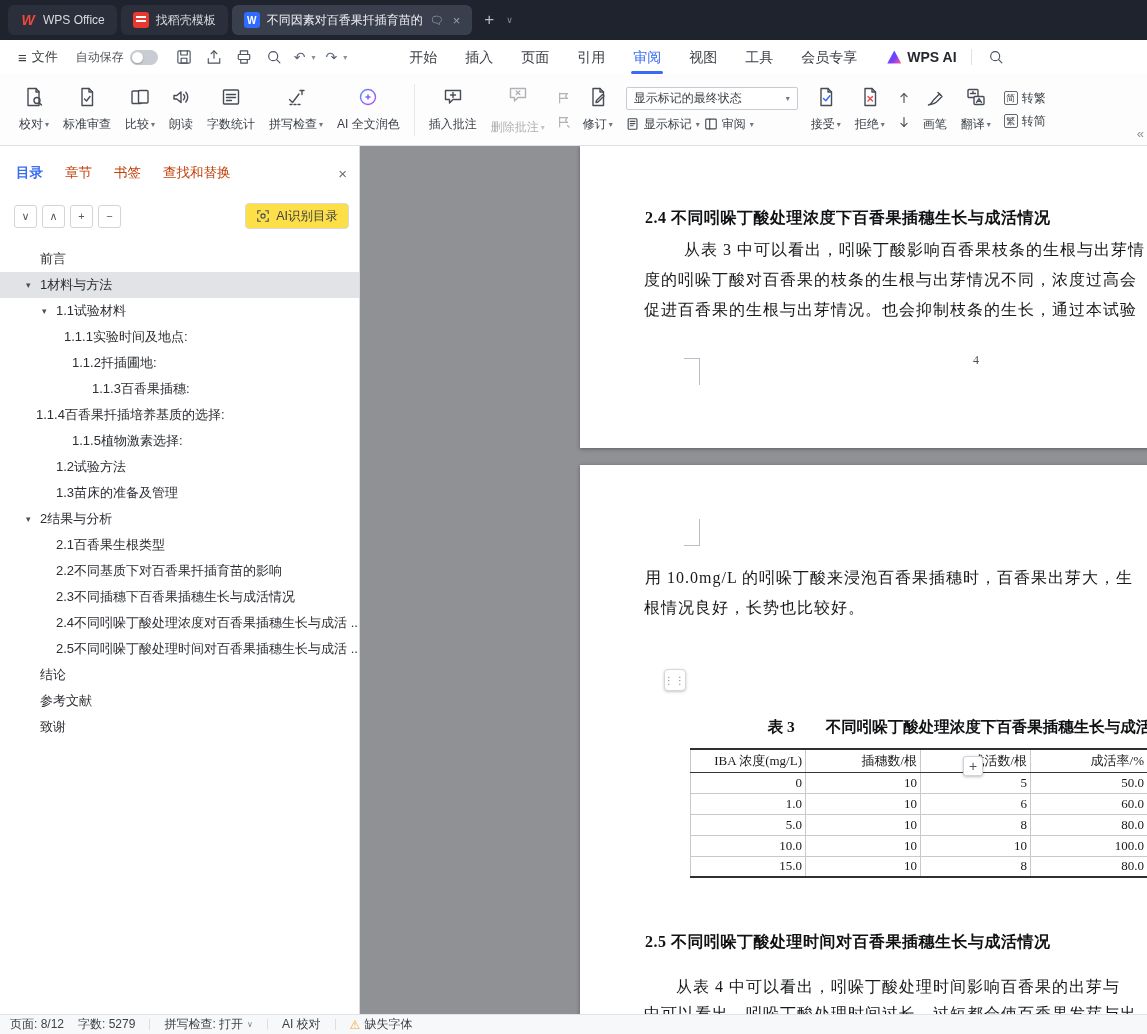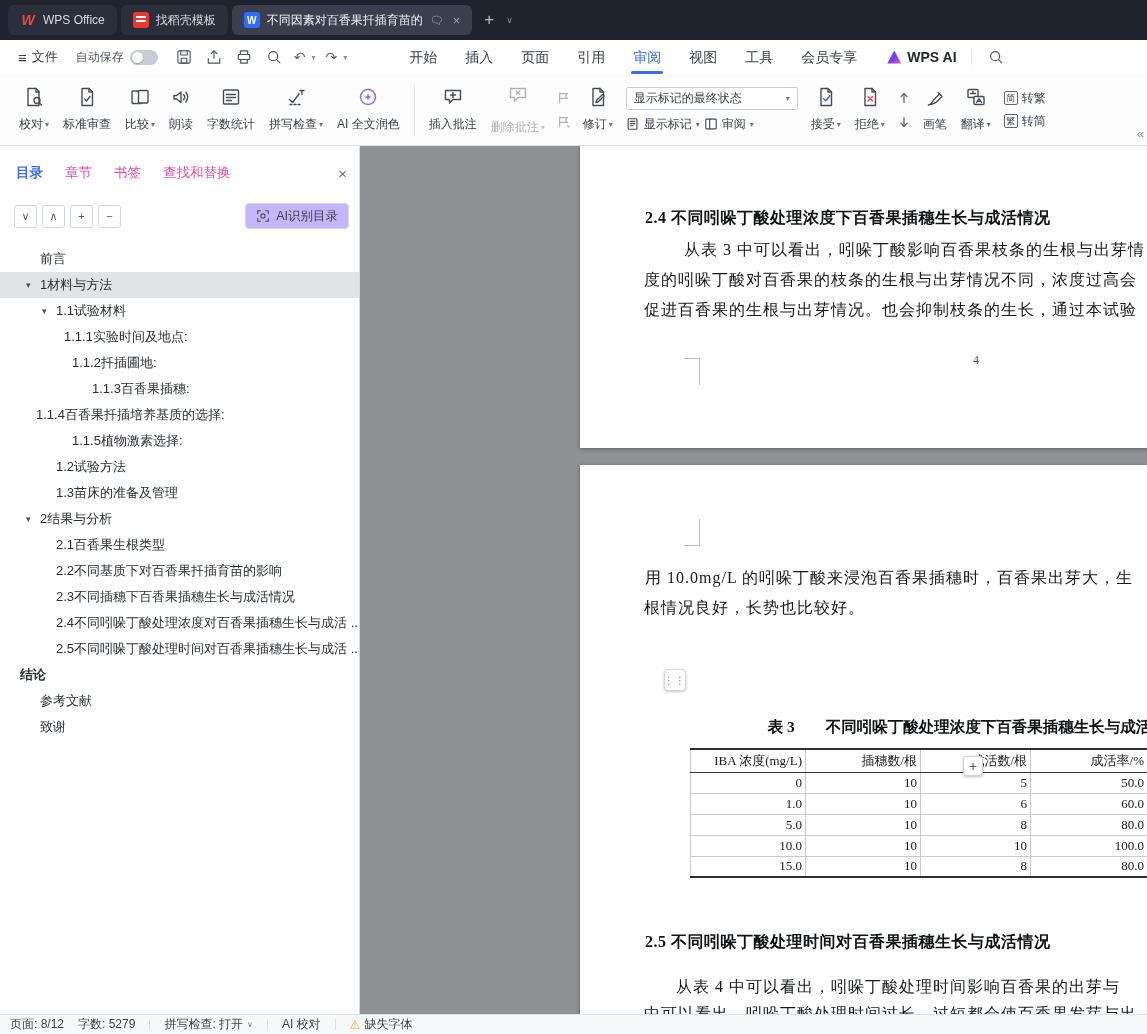--- a/index.html
+++ b/index.html
@@ -56,26 +56,26 @@
   .charbox { width: 14px; height: 14px; border: 1px solid #62676f; border-radius: 2px; font-size: 9px; line-height: 12px; text-align: center; color: #3b4046; display: inline-block; }
   .ribbon-collapse { position: absolute; right: 3px; bottom: 4px; color: #8a8f98; font-size: 13px; }
   svg.ric { width: 22px; height: 22px; stroke: #474c54; fill: none; stroke-width: 1.4; stroke-linecap: round; stroke-linejoin: round; }
   svg.ric14 { width: 14px; height: 14px; stroke: #474c54; fill: none; stroke-width: 1.3; stroke-linecap: round; stroke-linejoin: round; }
   svg.q18 { width: 18px; height: 18px; stroke: #4c5360; fill: none; stroke-width: 1.4; stroke-linecap: round; stroke-linejoin: round; }
 
   
   .main { position: absolute; top: 146px; left: 0; right: 0; bottom: 20px; overflow: hidden; }
   .sidebar { position: absolute; left: 0; top: 0; bottom: 0; width: 360px; background: #ffffff; border-right: 1px solid #d9dade; }
   .stabs { position: absolute; top: 12px; left: 16px; right: 12px; height: 30px; display: flex; align-items: center; gap: 22px; }
-  .stab { font-size: 13.5px; color: #ec4899; white-space: nowrap; }
+  .stab { font-size: 13.5px; color: #c2410c; white-space: nowrap; }
   .stab.active { color: #3a6cf3; font-weight: bold; }
   .sclose { margin-left: auto; color: #6a6f78; font-size: 15px; }
   .sctrl { position: absolute; top: 56px; left: 14px; right: 10px; height: 28px; display: flex; align-items: center; gap: 5px; }
   .navbtn { width: 23px; height: 23px; border: 1px solid #d2d5da; border-radius: 3px; background: #fff; color: #555a62; font-size: 11px; display: inline-flex; align-items: center; justify-content: center; }
-  .aibtn { margin-left: auto; height: 26px; border: 1px solid #d7d9dd; border-radius: 4px; background: #c4b5fd; display: flex; align-items: center; gap: 6px; padding: 0 10px; font-size: 12.5px; color: #3f4249; }
+  .aibtn { margin-left: auto; height: 26px; border: 1px solid #d7d9dd; border-radius: 4px; background: #fde047; display: flex; align-items: center; gap: 6px; padding: 0 10px; font-size: 12.5px; color: #3f4249; }
   .toc { position: absolute; top: 100px; left: 0; right: 0; bottom: 0; overflow: hidden; }
   .toc-row { position: relative; height: 26px; display: flex; align-items: center; font-size: 13px; color: #2b2e33; white-space: nowrap; }
   .toc-row.selected { background: #e2e3e6; }
   .toc-caret { position: absolute; top: 8px; font-size: 9px; color: #4a4f57; line-height: 10px; }
   .toc-label { overflow: hidden; text-overflow: clip; }
 
   
   .docarea { position: absolute; left: 360px; right: 0; top: 0; bottom: 0; background: #8f9194; overflow: hidden; }
   .page { position: absolute; left: 220px; width: 800px; background: #ffffff; box-shadow: 0 1px 4px rgba(0,0,0,.35); }
   .page1 { top: 0; height: 302px; }
@@ -482,21 +482,21 @@
           <div class="toc-row">
             <span class="toc-label" style="padding-left: 56px;">2.3不同插穗下百香果插穗生长与成活情况</span>
           </div>
           <div class="toc-row">
             <span class="toc-label" style="padding-left: 56px;">2.4不同吲哚丁酸处理浓度对百香果插穗生长与成活 ...</span>
           </div>
           <div class="toc-row">
             <span class="toc-label" style="padding-left: 56px;">2.5不同吲哚丁酸处理时间对百香果插穗生长与成活 ...</span>
           </div>
           <div class="toc-row">
-            <span class="toc-label" style="padding-left: 20px; font-weight: bold;">结论</span>
+            <span class="toc-label" style="padding-left: 40px;">结论</span>
           </div>
           <div class="toc-row">
             <span class="toc-label" style="padding-left: 40px;">参考文献</span>
           </div>
           <div class="toc-row">
             <span class="toc-label" style="padding-left: 40px;">致谢</span>
           </div>
         </div>
     </aside>
 

